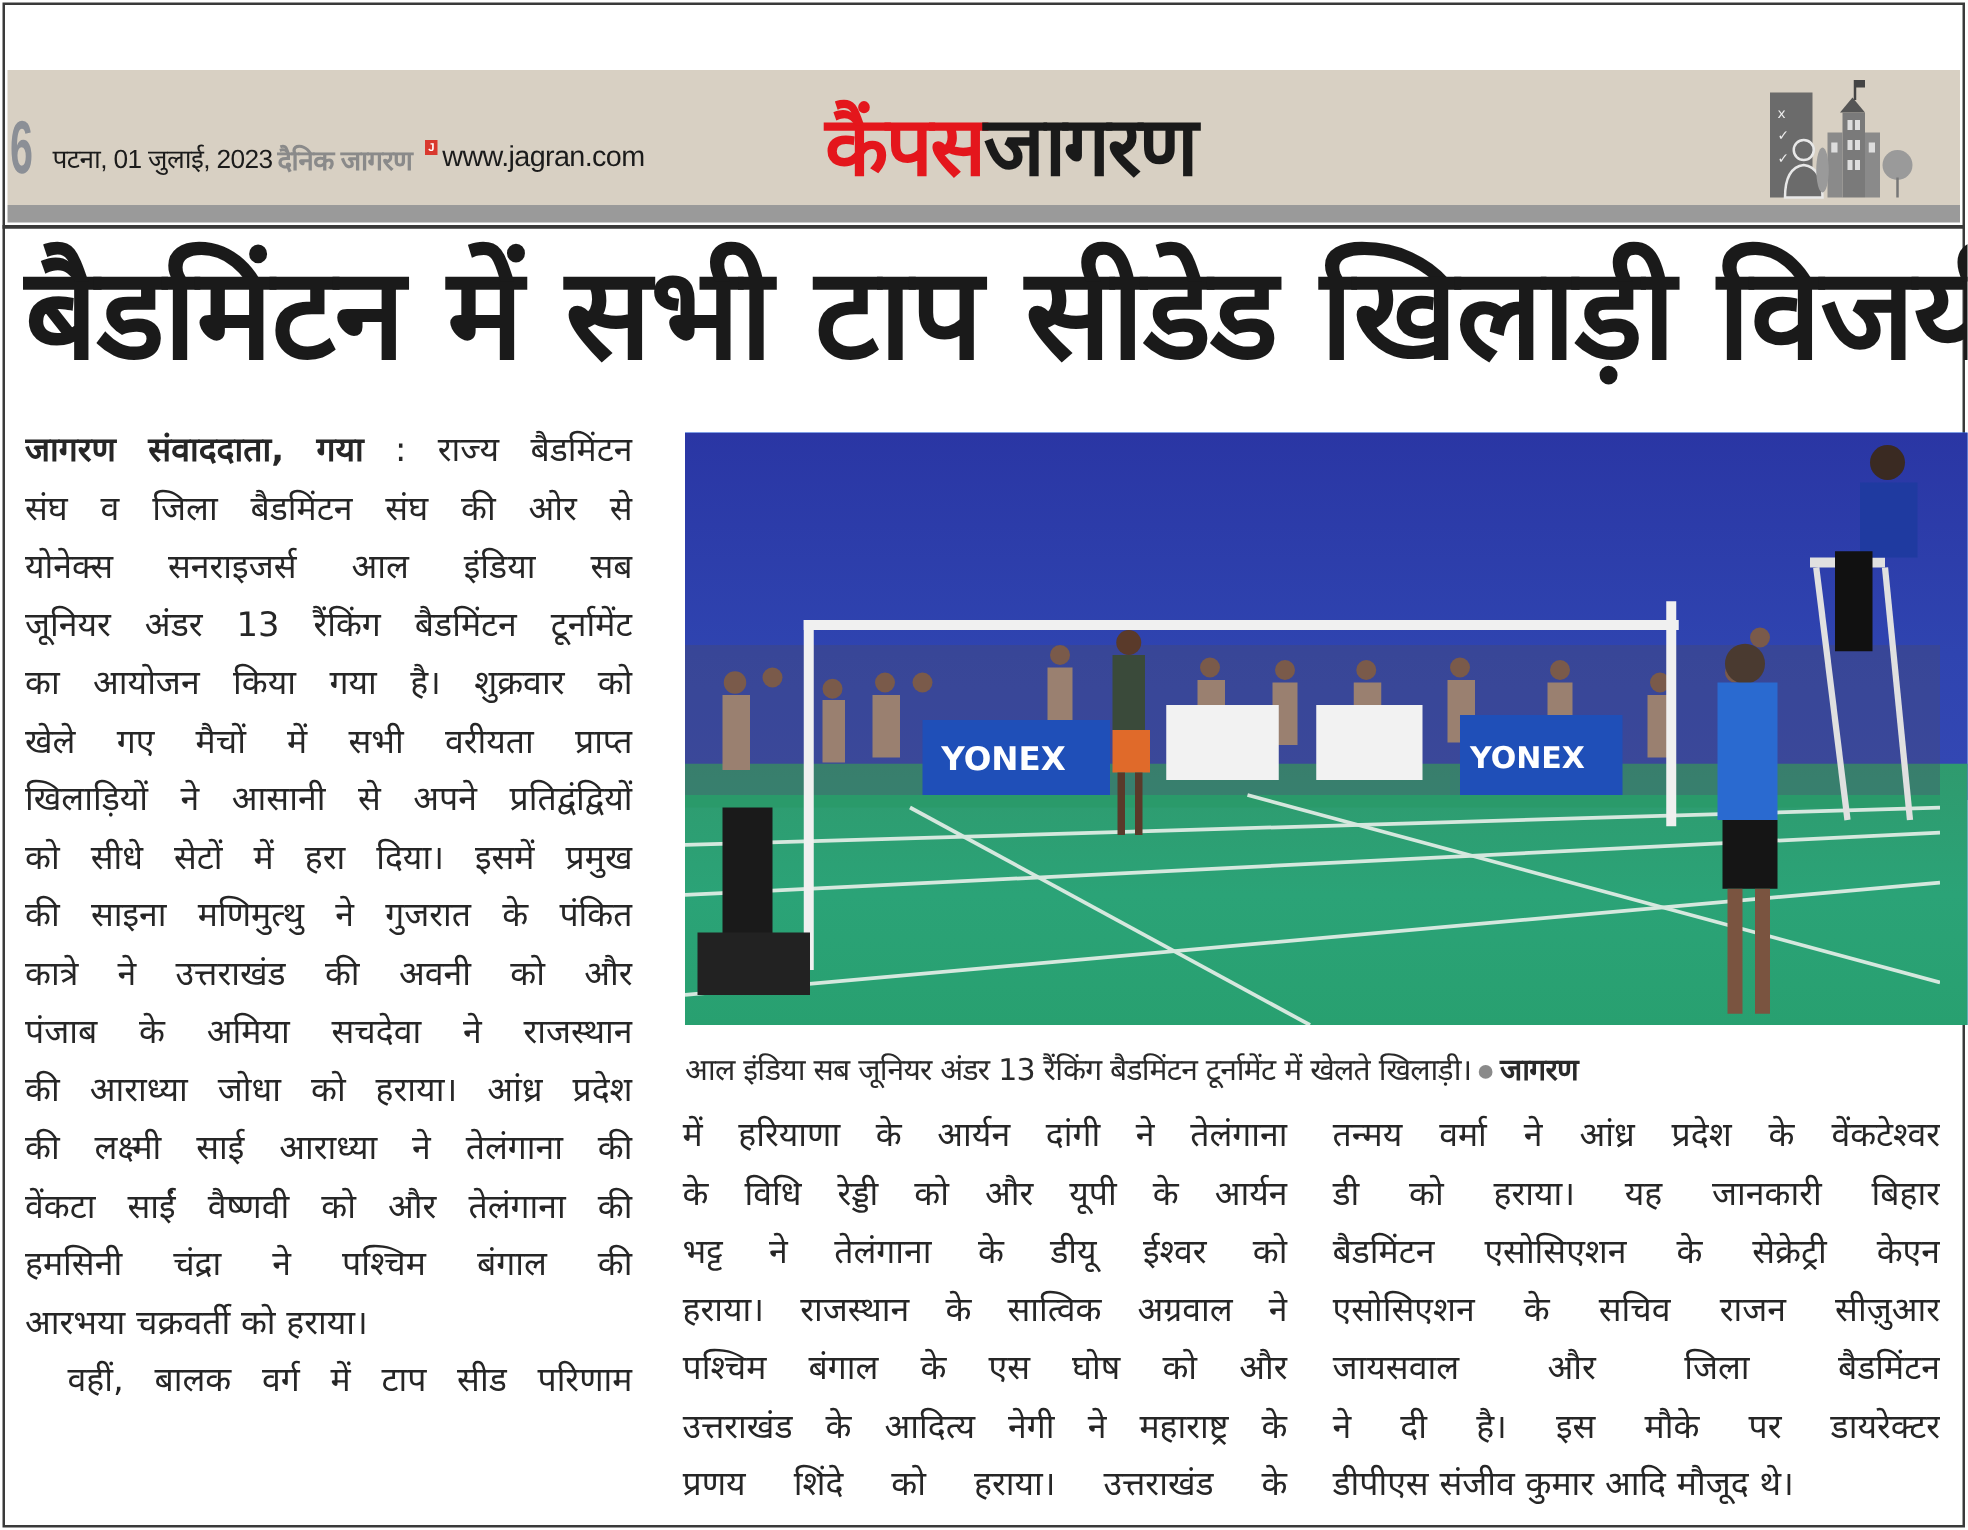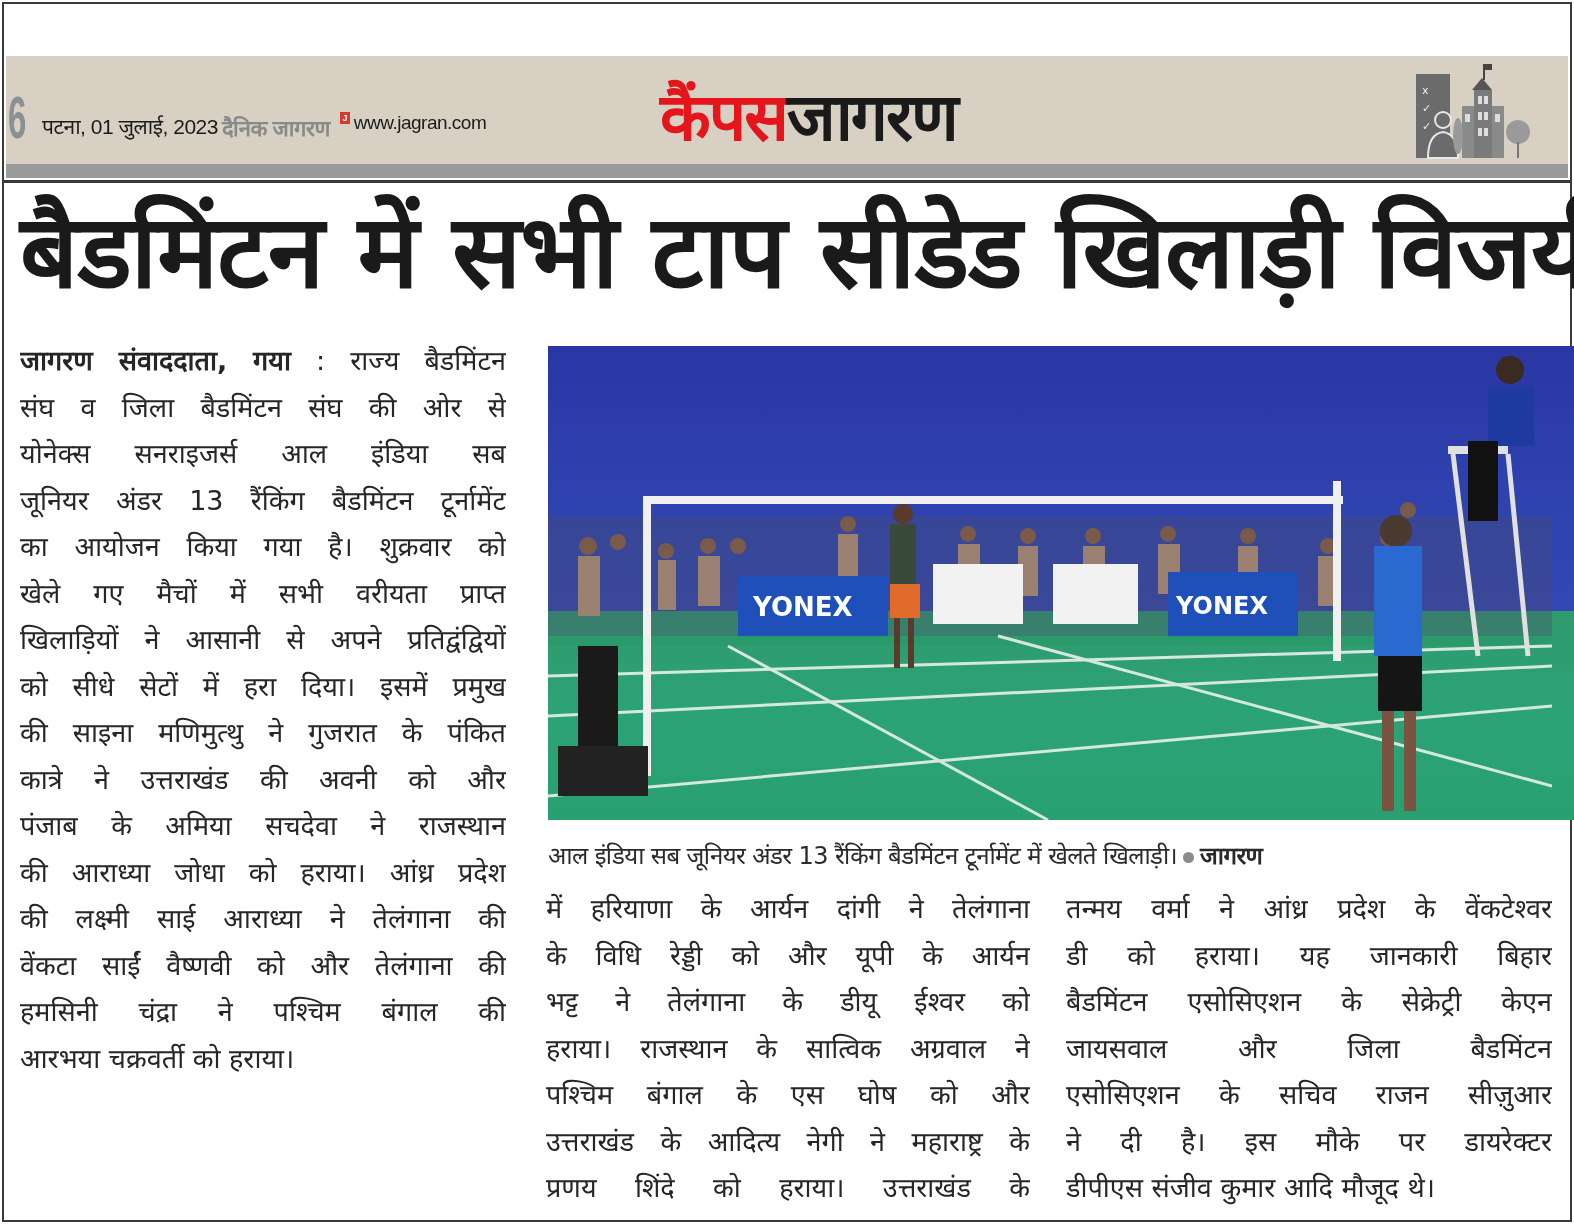--- a/index.html
+++ b/index.html
@@ -31,21 +31,21 @@
   .dateline {
     position: absolute; left: 42px; top: 112px; font-size: 21px; color: #1b1b1b;
     font-family: Liberation Sans, sans-serif; display: flex; align-items: flex-start; gap: 4px;
     letter-spacing: -0.5px;
   }
   .dateline .paper-name { color: #8a8a8a; font-weight: bold; font-size: 22px; }
   .dateline .j-logo {
     display: inline-block; width: 10px; height: 12px; background: #d9382e; color: #fff;
     font-size: 9px; font-weight: bold; line-height: 12px; text-align: center; margin-left: 6px;
   }
-  .dateline .url { font-size: 19px; }
+  .dateline .url { font-size: 23px; }
 
   .brand {
     position: absolute; left: 660px; top: 78px; font-size: 66px; font-weight: bold;
     font-family: "DejaVu Sans", sans-serif; line-height: 80px; letter-spacing: -2px;
   }
   .brand .red { color: #e4161c; }
   .brand .black { color: #1a1a1a; }
 
   .edu-icon { position: absolute; left: 1414px; top: 60px; width: 122px; height: 102px; }
 
@@ -147,20 +147,21 @@
   <span class="line">खिलाड़ियों ने आसानी से अपने प्रतिद्वंद्वियों</span>
   <span class="line">को सीधे सेटों में हरा दिया। इसमें प्रमुख</span>
   <span class="line">की साइना मणिमुत्थु ने गुजरात के पंकित</span>
   <span class="line">कात्रे ने उत्तराखंड की अवनी को और</span>
   <span class="line">पंजाब के अमिया सचदेवा ने राजस्थान</span>
   <span class="line">की आराध्या जोधा को हराया। आंध्र प्रदेश</span>
   <span class="line">की लक्ष्मी साई आराध्या ने तेलंगाना की</span>
   <span class="line">वेंकटा साईं वैष्णवी को और तेलंगाना की</span>
   <span class="line">हमसिनी चंद्रा ने पश्चिम बंगाल की</span>
   <span class="line last">आरभया चक्रवर्ती को हराया।</span>
+  <span class="line indent">वहीं, बालक वर्ग में टाप सीड परिणाम</span>
 </div>
 
 <div class="photo">
   <div class="photo-wall"></div>
   <div class="photo-floor"></div>
   <svg width="1004" height="474" viewBox="0 0 1004 474" style="position:absolute;left:0;top:0">
 
     <rect x="0" y="170" width="1004" height="120" fill="#4a4a6a" opacity="0.35"></rect>
     <g fill="#7a5a4a">
       <circle cx="40" cy="200" r="9"></circle>
@@ -245,17 +246,17 @@
   <span class="line">हराया। राजस्थान के सात्विक अग्रवाल ने</span>
   <span class="line">पश्चिम बंगाल के एस घोष को और</span>
   <span class="line">उत्तराखंड के आदित्य नेगी ने महाराष्ट्र के</span>
   <span class="line">प्रणय शिंदे को हराया। उत्तराखंड के</span>
 </div>
 
 <div class="col col-3">
   <span class="line">तन्मय वर्मा ने आंध्र प्रदेश के वेंकटेश्वर</span>
   <span class="line">डी को हराया। यह जानकारी बिहार</span>
   <span class="line">बैडमिंटन एसोसिएशन के सेक्रेट्री केएन</span>
+  <span class="line">एसोसिएशन के सचिव राजन सीज़ुआर</span>
   <span class="line">जायसवाल और जिला बैडमिंटन</span>
-  <span class="line">एसोसिएशन के सचिव राजन सीज़ुआर</span>
   <span class="line">ने दी है। इस मौके पर डायरेक्टर</span>
   <span class="line last">डीपीएस संजीव कुमार आदि मौजूद थे।</span>
 </div>
 
 </body></html>

